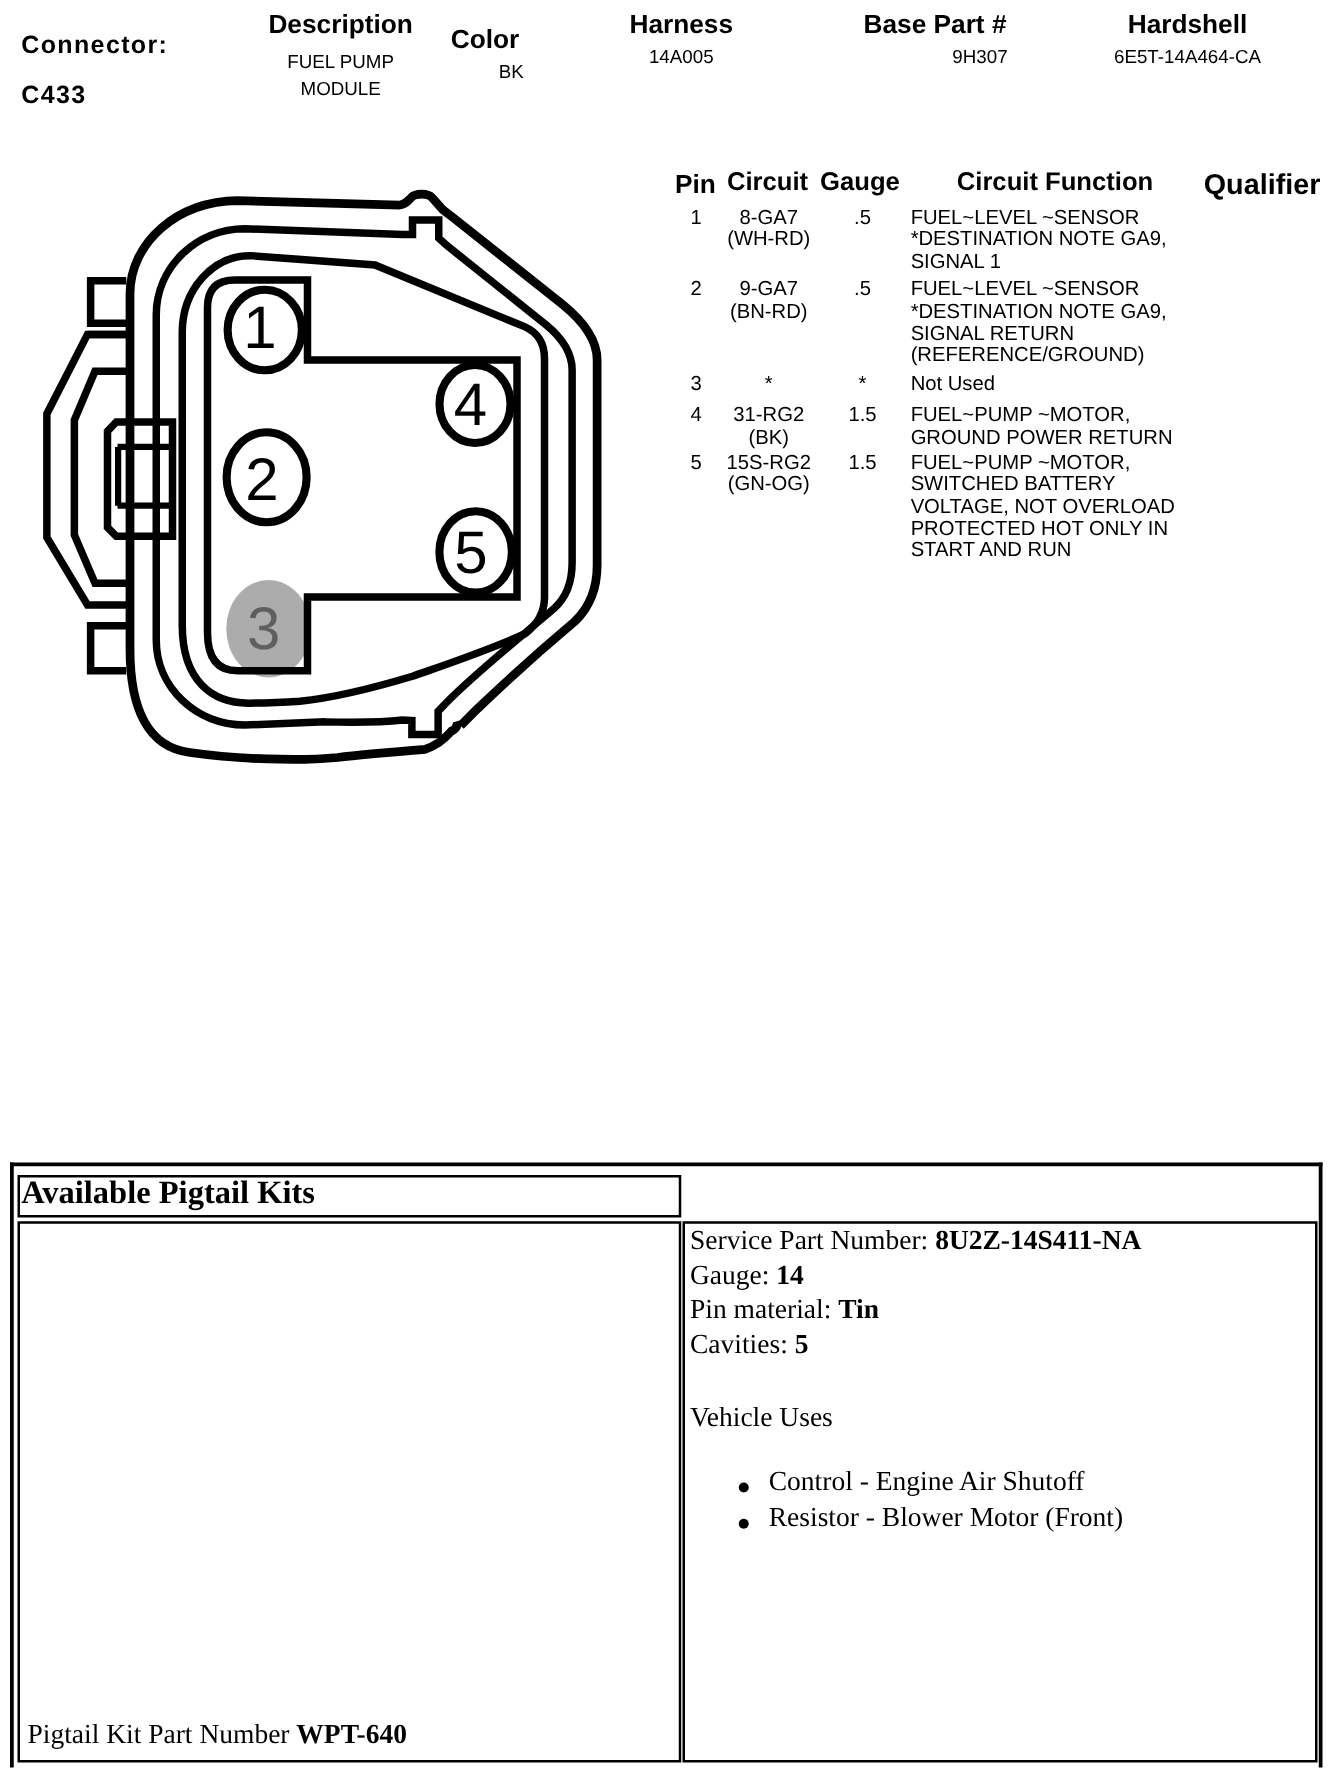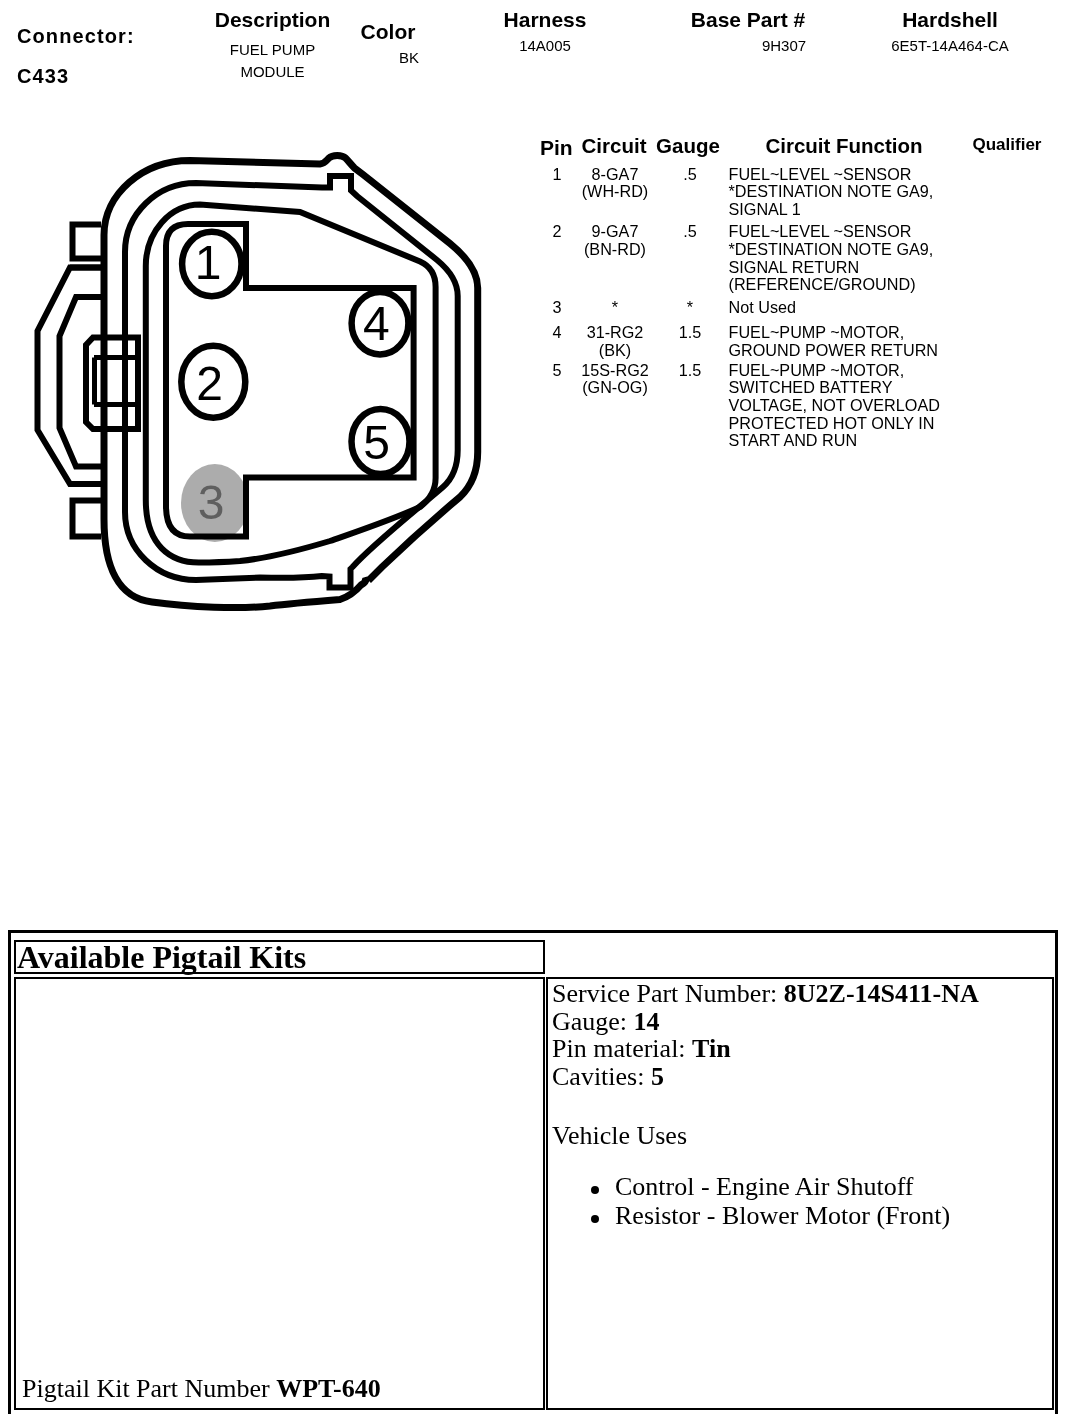--- a/index.html
+++ b/index.html
@@ -1,20 +1,20 @@
 <!DOCTYPE html>
 <html><head><meta charset="utf-8"><title>C433</title><style>
 html,body{margin:0;padding:0;background:#fff;width:1066px;height:1414px;overflow:hidden}
 body{font-family:"Liberation Sans",sans-serif;position:relative;color:#000}
 .a{position:absolute;line-height:1}
 .c{text-align:center}
 .hb{font-weight:bold;font-size:21px;white-space:nowrap}
 .hv{font-size:15px;white-space:nowrap}
 .tb{font-size:16.2px;line-height:17.7px}
-.ser{font-family:"Liberation Serif",serif;font-size:26px}
+.ser{font-family:"Liberation Serif",serif;font-size:22px}
 </style></head>
 <body>
 
 <div class="a" style="left:17px;top:15.5px;font-size:20px;font-weight:bold;line-height:40px;letter-spacing:1.1px">Connector:<br>C433</div>
 
 <div class="a c hb" style="left:210px;top:8.5px;width:125px">Description</div>
 
 <div class="a c hv" style="left:210px;top:39.4px;width:125px;line-height:21.5px">FUEL PUMP<br>MODULE</div>
 
 <div class="a c hb" style="left:349px;top:20.5px;width:78px">Color</div>
@@ -73,21 +73,21 @@
 <text x="376.3" y="340">4</text>
 <text x="376.7" y="458.5">5</text>
 <text x="211" y="519" fill="#5f5f5f">3</text>
 </g>
 </svg>
 
 <div class="a" style="left:540px;top:137.3px;font-size:21px;font-weight:bold">Pin</div>
 <div class="a c" style="left:574px;top:136px;width:80px;font-size:20.5px;font-weight:bold">Circuit</div>
 <div class="a c" style="left:648px;top:136px;width:80px;font-size:20.5px;font-weight:bold">Gauge</div>
 <div class="a c" style="left:763px;top:136px;width:162px;font-size:20.5px;font-weight:bold">Circuit Function</div>
-<div class="a c" style="left:963px;top:136px;width:88px;font-size:17px;font-weight:bold">Qualifier</div>
+<div class="a c" style="left:963px;top:136px;width:88px;font-size:23px;font-weight:bold">Qualifier</div>
 
 <div class="a c tb" style="left:544px;top:165.7px;width:26px">1</div>
 <div class="a c tb" style="left:570px;top:165.7px;width:90px">8-GA7<br>(WH-RD)</div>
 <div class="a c tb" style="left:670px;top:165.7px;width:40px">.5</div>
 <div class="a tb" style="left:728.5px;top:165.7px;width:240px">FUEL~LEVEL ~SENSOR<br>*DESTINATION NOTE GA9,<br>SIGNAL 1</div>
 
 <div class="a c tb" style="left:544px;top:223.3px;width:26px">2</div>
 <div class="a c tb" style="left:570px;top:223.3px;width:90px">9-GA7<br>(BN-RD)</div>
 <div class="a c tb" style="left:670px;top:223.3px;width:40px">.5</div>
 <div class="a tb" style="left:728.5px;top:223.3px;width:240px">FUEL~LEVEL ~SENSOR<br>*DESTINATION NOTE GA9,<br>SIGNAL RETURN<br>(REFERENCE/GROUND)</div>
@@ -104,21 +104,21 @@
 
 <div class="a c tb" style="left:544px;top:361.5px;width:26px">5</div>
 <div class="a c tb" style="left:570px;top:361.5px;width:90px">15S-RG2<br>(GN-OG)</div>
 <div class="a c tb" style="left:670px;top:361.5px;width:40px">1.5</div>
 <div class="a tb" style="left:728.5px;top:361.5px;width:240px">FUEL~PUMP ~MOTOR,<br>SWITCHED BATTERY<br>VOLTAGE, NOT OVERLOAD<br>PROTECTED HOT ONLY IN<br>START AND RUN</div>
 
 <div class="a" style="left:8px;top:930px;width:1044px;height:600px;border:3px solid #000;border-bottom:none"></div>
 
 <div class="a" style="left:14px;top:940px;width:527px;height:30px;border:2px solid #000"></div>
 
-<div class="a ser" style="left:17px;top:940.5px;font-weight:bold;font-size:32px">Available Pigtail Kits</div>
+<div class="a ser" style="left:17px;top:940.5px;font-weight:bold;font-size:26px">Available Pigtail Kits</div>
 
 <div class="a" style="left:14px;top:977px;width:527px;height:429px;border:2px solid #000"></div>
 
 <div class="a" style="left:546px;top:977px;width:504px;height:429px;border:2px solid #000"></div>
 
 <div class="a ser" style="left:552px;top:981px">Service Part Number: <b>8U2Z-14S411-NA</b></div>
 
 <div class="a ser" style="left:552px;top:1008.6px">Gauge: <b>14</b></div>
 
 <div class="a ser" style="left:552px;top:1036.2px">Pin material: <b>Tin</b></div>

